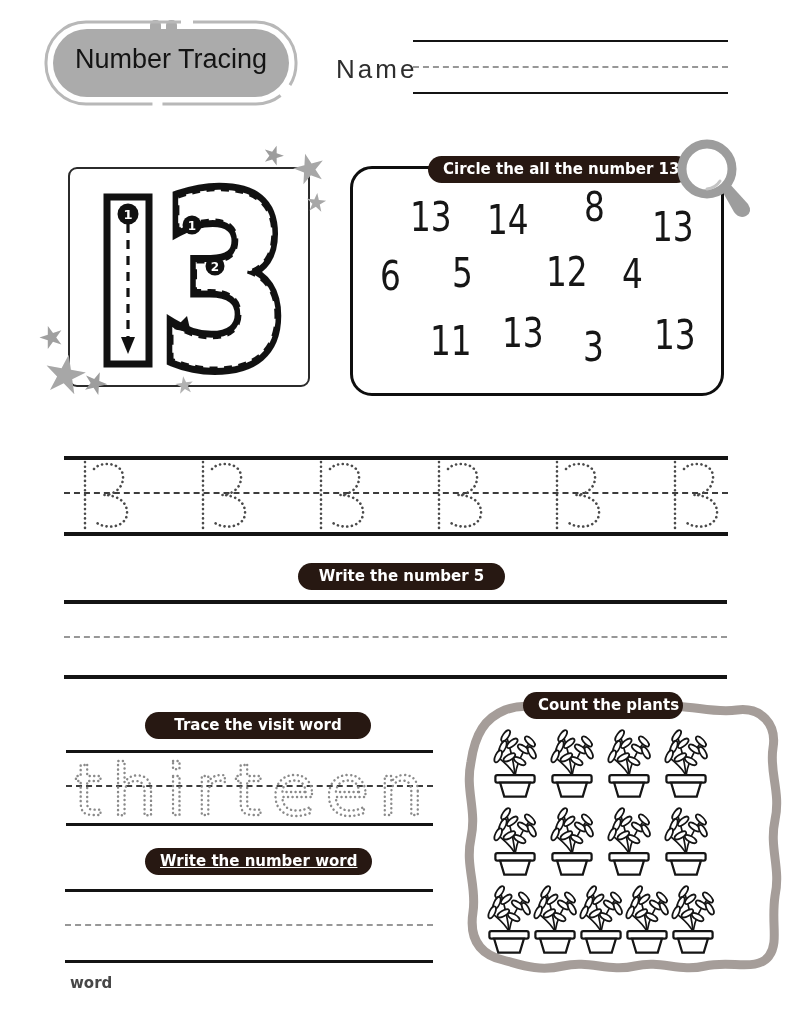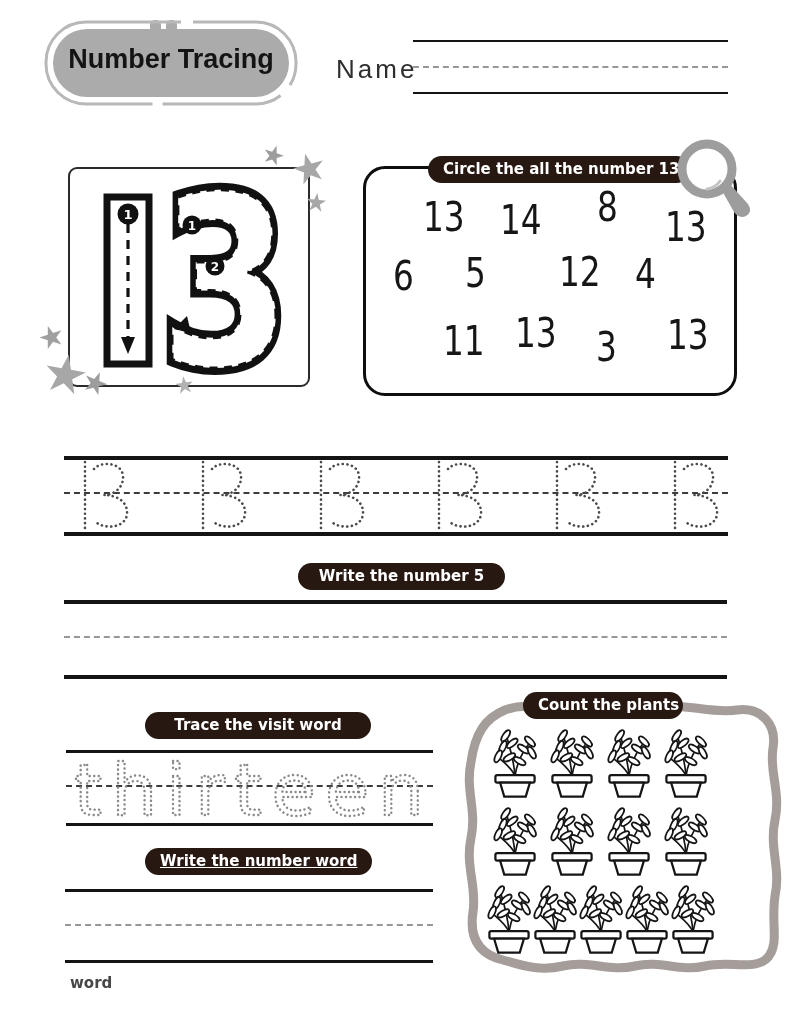--- a/index.html
+++ b/index.html
@@ -8,33 +8,33 @@
   .abs{position:absolute;}
 
   
   .badge{position:absolute;background:#271812;color:#ffffff;font-family:"DejaVu Sans",sans-serif;
          font-weight:bold;font-size:15px;line-height:17px;padding:5px 15px;border-radius:14px;
          white-space:nowrap;z-index:5;text-align:center;}
 
   
   .title-wrap{left:44px;top:14px;width:254px;height:100px;}
   .title-text{position:absolute;left:10px;top:30px;width:234px;text-align:center;
-              font-family:"Liberation Sans",sans-serif;font-weight:bold;font-size:27px;color:#141414;}
+              font-family:"Liberation Sans",sans-serif;font-weight:normal;font-size:27px;color:#141414;}
 
   
   .name-label{left:336px;top:54px;font-family:"Liberation Sans",sans-serif;font-size:26px;
               letter-spacing:3px;color:#2e2e2e;}
   .wline{position:absolute;height:0;border-top:3px solid #141414;}
   .wline.thin{border-top-width:2px;}
   .wline.dash{border-top:2px dashed #979797;}
   .wline.dashdark{border-top:2px dashed #3c3c3c;}
 
   
   .trace-box{left:68px;top:167px;width:238px;height:216px;border:2px solid #2b2b2b;border-radius:9px;background:#fff;}
-  .circle-box{left:363px;top:166px;width:368px;height:224px;border:3px solid #0e0e0e;border-radius:22px;background:#fff;}
+  .circle-box{left:350px;top:166px;width:368px;height:224px;border:3px solid #0e0e0e;border-radius:22px;background:#fff;}
   .circle-num{position:absolute;font-family:"DejaVu Sans",sans-serif;font-size:40px;color:#161616;
               transform:scaleX(0.82);transform-origin:left top;line-height:1;}
 
   .star{position:absolute;color:#a7a7a7;line-height:1;z-index:4;}
 
   .plant-blob{left:461px;top:696px;width:328px;height:284px;z-index:1;}
   .plant{position:absolute;width:56px;height:76px;z-index:2;}
 
   .word-svg{position:absolute;left:70px;top:752px;z-index:2;}
   .t13{position:absolute;top:459px;width:56px;height:72px;}

